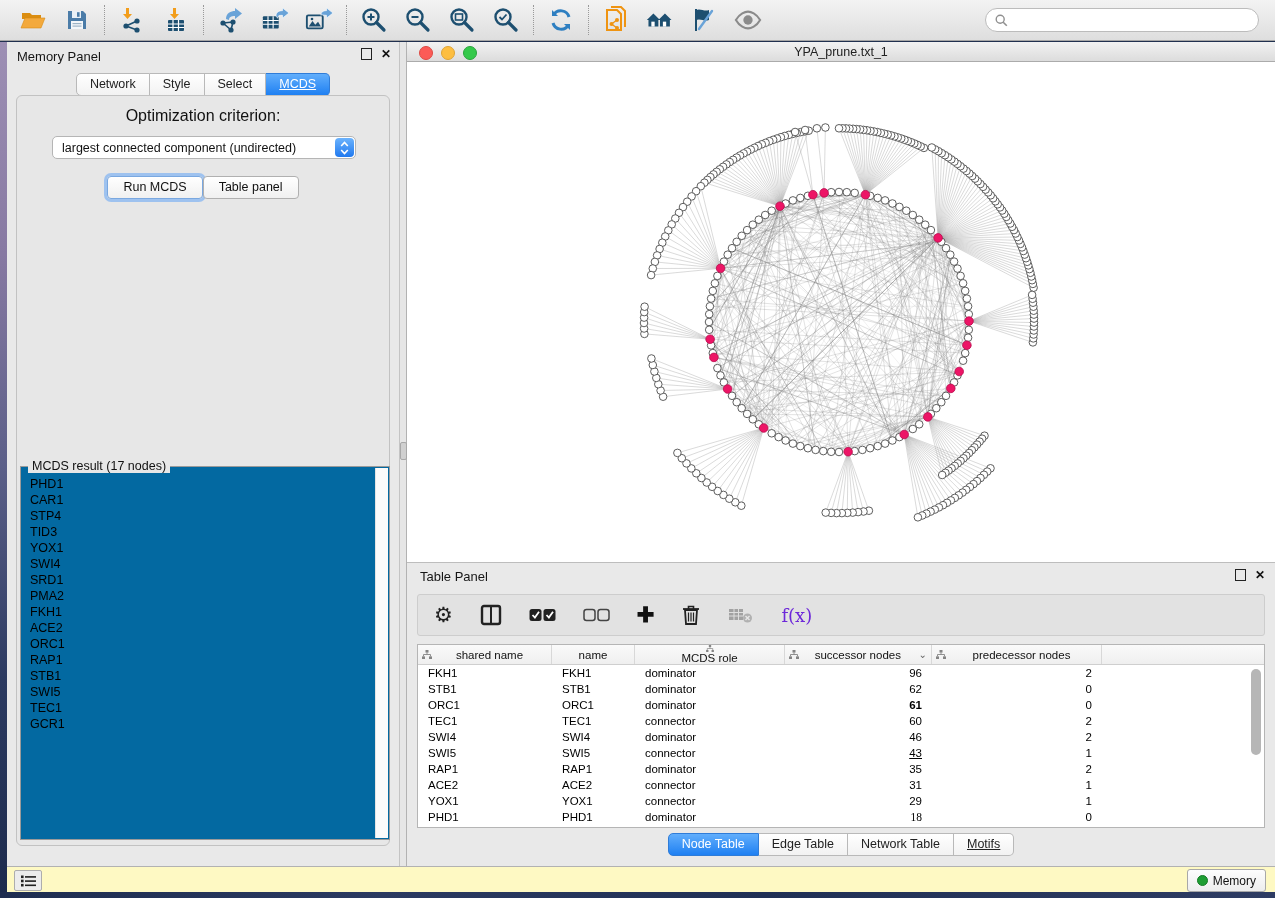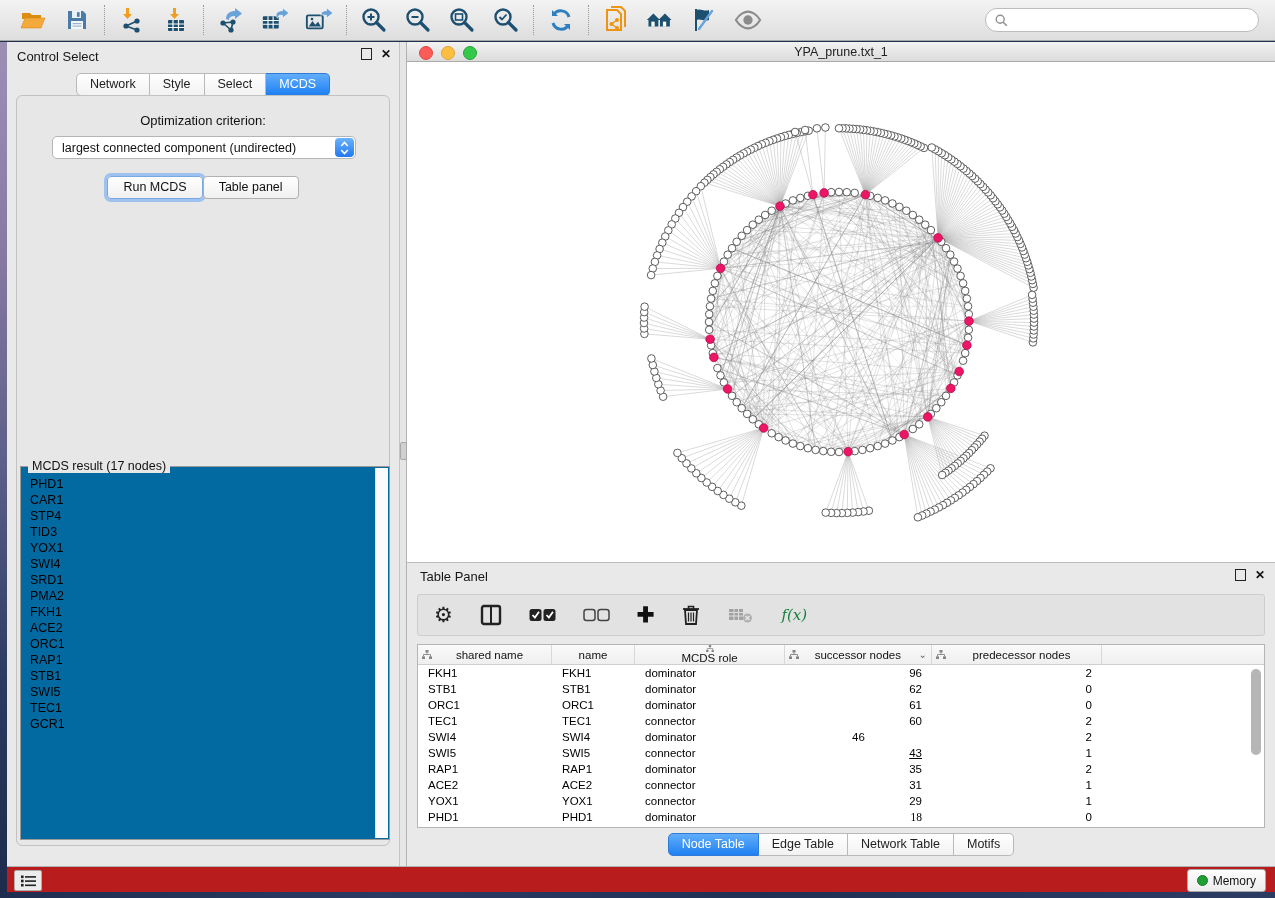--- a/index.html
+++ b/index.html
@@ -18,24 +18,24 @@
   
   #control-panel{position:absolute;left:7px;top:42px;width:392px;height:824px;background:#e9e9e9;box-sizing:border-box;}
   .panel-title{position:absolute;left:10px;top:7px;font-size:13px;color:#161616;}
   .win-ctrls{position:absolute;right:8px;top:6px;display:flex;gap:9px;align-items:center;}
   .wc-float{width:9px;height:10px;border:1.5px solid #222;display:inline-block;}
   .wc-close{font-size:12px;font-weight:bold;color:#111;line-height:12px;}
   .cp-tabs{position:absolute;left:0;top:31px;width:100%;display:flex;justify-content:center;}
   .seg{display:flex;}
   .seg .seg-btn{height:21px;line-height:21px;padding:0 13px;font-size:12.5px;background:linear-gradient(#ffffff,#f2f2f2);border:1px solid #b9b9b9;border-left:none;color:#222;}
   .seg .seg-btn:first-child{border-left:1px solid #b9b9b9;border-radius:5px 0 0 5px;}
-  .seg .seg-btn:last-child{border-radius:0 5px 5px 0;}
+  .seg .seg-btn:last-child{border-radius:0 5px 5px 0;text-decoration:underline;}
   .seg .seg-btn.active{background:linear-gradient(#61aefc,#1f80f2);color:#fff;border-color:#2f7cd8;}
   .cp-box{position:absolute;left:9px;top:53px;width:374px;height:751px;background:#e7e7e7;border:1px solid #c2c2c2;border-radius:6px;box-sizing:border-box;}
-  #opt-label{position:absolute;left:0;top:17px;width:100%;text-align:center;font-size:13px;color:#111;}
+  #opt-label{position:absolute;left:0;top:11px;width:100%;text-align:center;font-size:16px;color:#111;}
   #criterion-select{position:absolute;left:35px;top:40px;width:304px;height:23px;background:#fff;border:1px solid #b5b5b5;border-radius:5px;display:flex;align-items:center;box-sizing:border-box;padding-left:9px;font-size:12.5px;color:#111;}
   .select-stepper{position:absolute;right:1px;top:1px;width:19px;height:19px;border-radius:4px;background:linear-gradient(#6cb3fd,#2079ef);display:flex;flex-direction:column;align-items:center;justify-content:center;gap:1px;}
   .cp-buttons{position:absolute;left:0;top:80px;width:100%;display:flex;justify-content:center;}
   .mac-btn{height:23px;padding:0 15px;background:linear-gradient(#ffffff,#f0f0f0);border:1px solid #b0b0b0;border-radius:4px;font-size:12.5px;color:#111;line-height:21px;}
   .mac-btn.focused{box-shadow:0 0 0 3px rgba(110,170,245,.6);border-color:#7aa8e0;}
   .result-group{position:absolute;left:3px;top:370px;width:368px;height:372px;border:1px solid #9a9a9a;background:#0369a1;}
   .result-legend{position:absolute;top:-8px;left:7px;background:#e7e7e7;padding:0 4px;font-size:12.5px;color:#111;}
   #mcds-list{position:absolute;left:1px;top:9px;right:13px;bottom:1px;overflow:hidden;font-size:12.5px;color:#000;}
   #mcds-list .li{height:16px;line-height:16px;padding-left:8px;}
   .list-scroll{position:absolute;right:1px;top:1px;width:12px;bottom:1px;background:#fbfbfb;border-left:1px solid #e4e4e4;}
@@ -51,33 +51,33 @@
   .tl.yellow{background:#fdbe41;border:0.5px solid #dfa435;}
   .tl.green{background:#35c94b;border:0.5px solid #2aa43c;}
   .net-title{position:absolute;left:0;top:3px;width:100%;text-align:center;font-size:12.5px;color:#222;}
   #net-canvas{position:absolute;left:0;top:20px;width:868px;height:500px;background:#ffffff;}
   
   #table-panel{position:absolute;left:407px;top:562px;width:868px;height:304px;background:#e9e9e9;border-top:1px solid #bdbdbd;box-sizing:border-box;}
   #tp-toolbar{position:absolute;left:10px;top:31px;width:848px;height:42px;background:#e2e2e2;border:1px solid #cdcdcd;border-radius:3px;box-sizing:border-box;display:flex;align-items:center;gap:27px;padding-left:16px;}
   .tpi{display:flex;align-items:center;justify-content:center;height:26px;}
   .gear-glyph{font-size:21px;color:#222;line-height:22px;}
   .plus-glyph{font-size:21px;font-weight:bold;color:#111;line-height:20px;}
-  .fx-glyph{font-family:"DejaVu Serif","Liberation Serif",serif;font-style:italic;font-size:15px;color:#15803d;}
+  .fx-glyph{font-family:"DejaVu Serif","Liberation Serif",serif;font-size:18px;color:#6d28d9;}
   #tbl{position:absolute;left:10px;top:81px;width:848px;height:184px;background:#fff;border:1px solid #b5b5b5;box-sizing:border-box;overflow:hidden;}
   #tbl-head{display:flex;height:19px;background:linear-gradient(#fafafa,#efefef);border-bottom:1px solid #cfcfcf;}
   .th{display:flex;align-items:center;border-right:1px solid #d8d8d8;box-sizing:border-box;font-size:11.5px;color:#111;padding:0 4px;position:relative;}
   .th .th-label{flex:1;text-align:center;}
   .th .sort{color:#666;font-size:10px;margin-left:2px;}
   .tr{display:flex;height:16px;align-items:center;}
   .td{box-sizing:border-box;font-size:11.5px;color:#000;padding:0 10px;white-space:nowrap;overflow:hidden;}
   #tbl-scroll{position:absolute;right:2px;top:22px;width:11px;bottom:4px;}
   #tbl-scroll .thumb{position:absolute;left:0;top:2px;width:10px;height:86px;background:#b6b6b6;border-radius:5px;}
   #tp-tabs{position:absolute;left:0;top:270px;width:100%;display:flex;justify-content:center;}
   
-  #status-bar{position:absolute;left:7px;top:866px;width:1268px;height:26px;background:#b91c1c;border-top:1px solid #b2b2b2;box-sizing:border-box;}
+  #status-bar{position:absolute;left:7px;top:866px;width:1268px;height:26px;background:#fef9c3;border-top:1px solid #b2b2b2;box-sizing:border-box;}
   #statusbar-list-btn{position:absolute;left:7px;top:3px;width:26px;height:19px;background:#ececec;border:1px solid #adadad;border-radius:2px;display:flex;align-items:center;justify-content:center;}
   #memory-btn{position:absolute;right:9px;top:2px;height:21px;background:linear-gradient(#fdfdfd,#ededed);border:1px solid #a8a8a8;border-radius:3px;display:flex;align-items:center;gap:5px;padding:0 9px;font-size:12px;color:#111;}
   .mem-dot{width:9px;height:9px;border-radius:50%;background:#1e9e33;border:1px solid #157a26;}
 </style>
 </head>
 <body>
 
 <div class="app">
 
   <div id="toolbar">
@@ -235,21 +235,21 @@
           <path d="M8.2 8.2l3.6 3.6" stroke="#8f8f8f" stroke-width="1.6"></path>
         </svg>
       <input type="text" placeholder="" style="">
     </div>
   </div>
 
   <div class="wp-left"></div>
   <div class="wp-bottom"></div>
 
   <div id="control-panel">
-    <div class="panel-title">Control Select</div>
+    <div class="panel-title">Memory Panel</div>
     <div class="win-ctrls">
       <span class="wc-float"></span>
       <span class="wc-close">✕</span>
     </div>
     <div class="cp-tabs">
       <div class="seg" id="cp-seg">
           <div class="seg-btn">Network</div>
           <div class="seg-btn">Style</div>
           <div class="seg-btn">Select</div>
           <div class="seg-btn active">MCDS</div>
@@ -1330,35 +1330,35 @@
             <div class="td" style="width: 134px; text-align: left;">STB1</div>
             <div class="td" style="width: 83px; text-align: left;">STB1</div>
             <div class="td" style="width: 150px; text-align: left;">dominator</div>
             <div class="td" style="width: 147px; text-align: right;">62</div>
             <div class="td" style="width: 170px; text-align: right;">0</div>
           </div>
           <div class="tr">
             <div class="td" style="width: 134px; text-align: left;">ORC1</div>
             <div class="td" style="width: 83px; text-align: left;">ORC1</div>
             <div class="td" style="width: 150px; text-align: left;">dominator</div>
-            <div class="td" style="width: 147px; text-align: right;">61</div>
+            <div class="td" style="width: 147px; text-align: right; font-weight: bold;">61</div>
             <div class="td" style="width: 170px; text-align: right;">0</div>
           </div>
           <div class="tr">
             <div class="td" style="width: 134px; text-align: left;">TEC1</div>
             <div class="td" style="width: 83px; text-align: left;">TEC1</div>
             <div class="td" style="width: 150px; text-align: left;">connector</div>
             <div class="td" style="width: 147px; text-align: right;">60</div>
             <div class="td" style="width: 170px; text-align: right;">2</div>
           </div>
           <div class="tr">
             <div class="td" style="width: 134px; text-align: left;">SWI4</div>
             <div class="td" style="width: 83px; text-align: left;">SWI4</div>
             <div class="td" style="width: 150px; text-align: left;">dominator</div>
-            <div class="td" style="width: 147px; text-align: center;">46</div>
+            <div class="td" style="width: 147px; text-align: right;">46</div>
             <div class="td" style="width: 170px; text-align: right;">2</div>
           </div>
           <div class="tr">
             <div class="td" style="width: 134px; text-align: left;">SWI5</div>
             <div class="td" style="width: 83px; text-align: left;">SWI5</div>
             <div class="td" style="width: 150px; text-align: left;">connector</div>
             <div class="td" style="width: 147px; text-align: right; text-decoration: underline;">43</div>
             <div class="td" style="width: 170px; text-align: right;">1</div>
           </div>
           <div class="tr">

